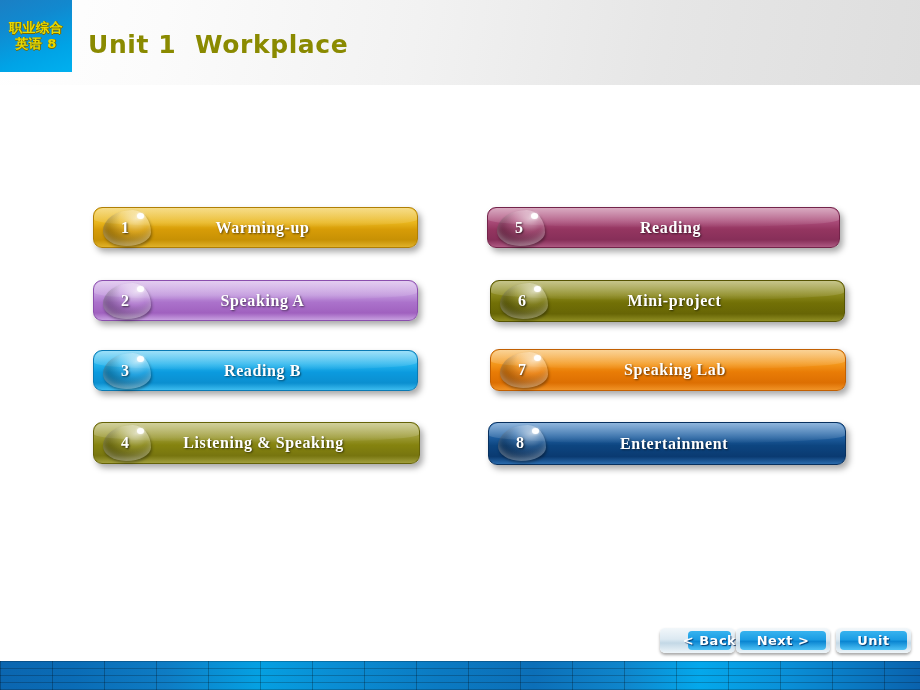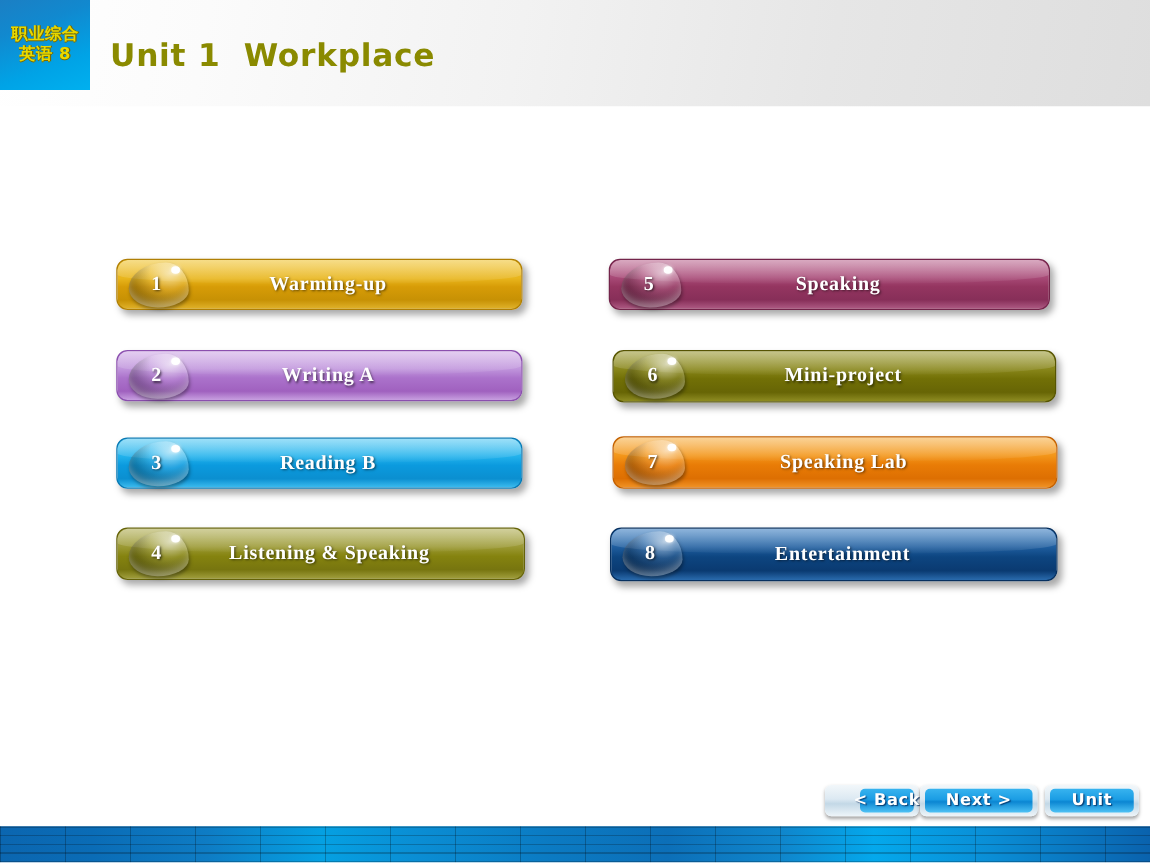--- a/index.html
+++ b/index.html
@@ -215,21 +215,21 @@
     <div class="label">Warming-up</div>
   </div>
 
   <div class="menu-btn" style="left:93px; top:280px; width:325px; height:41px;">
     <div class="face" style="background:linear-gradient(to bottom,#cfaae6 0%,#c095dc 36%,#ab72cb 55%,#a061bf 82%,#c79fe0 100%); border:1px solid #8b4fae;"></div>
     <div class="droplet">
       <div class="blob"></div>
       <div class="glint"></div>
       <div class="num">2</div>
     </div>
-    <div class="label">Writing A</div>
+    <div class="label">Speaking A</div>
   </div>
 
   <div class="menu-btn" style="left:93px; top:350px; width:325px; height:41px;">
     <div class="face" style="background:linear-gradient(to bottom,#55c9f3 0%,#22b2ec 36%,#0b9ade 55%,#0b8fd0 82%,#3cbcef 100%); border:1px solid #0a7ab4;"></div>
     <div class="droplet">
       <div class="blob"></div>
       <div class="glint"></div>
       <div class="num">3</div>
     </div>
     <div class="label">Reading B</div>
@@ -245,21 +245,21 @@
     <div class="label">Listening  &amp; Speaking</div>
   </div>
 
   <div class="menu-btn" style="left:487px; top:207px; width:353px; height:41px;">
     <div class="face" style="background:linear-gradient(to bottom,#bd6b93 0%,#a84a77 36%,#943560 55%,#872f59 82%,#ae5a83 100%); border:1px solid #73244a;"></div>
     <div class="droplet">
       <div class="blob"></div>
       <div class="glint"></div>
       <div class="num">5</div>
     </div>
-    <div class="label">Speaking</div>
+    <div class="label">Reading</div>
   </div>
 
   <div class="menu-btn" style="left:490px; top:280px; width:355px; height:42px;">
     <div class="face" style="background:linear-gradient(to bottom,#9d9b38 0%,#88861a 36%,#727006 55%,#676505 82%,#8f8d22 100%); border:1px solid #565403;"></div>
     <div class="droplet">
       <div class="blob"></div>
       <div class="glint"></div>
       <div class="num">6</div>
     </div>
     <div class="label">Mini-project</div>

